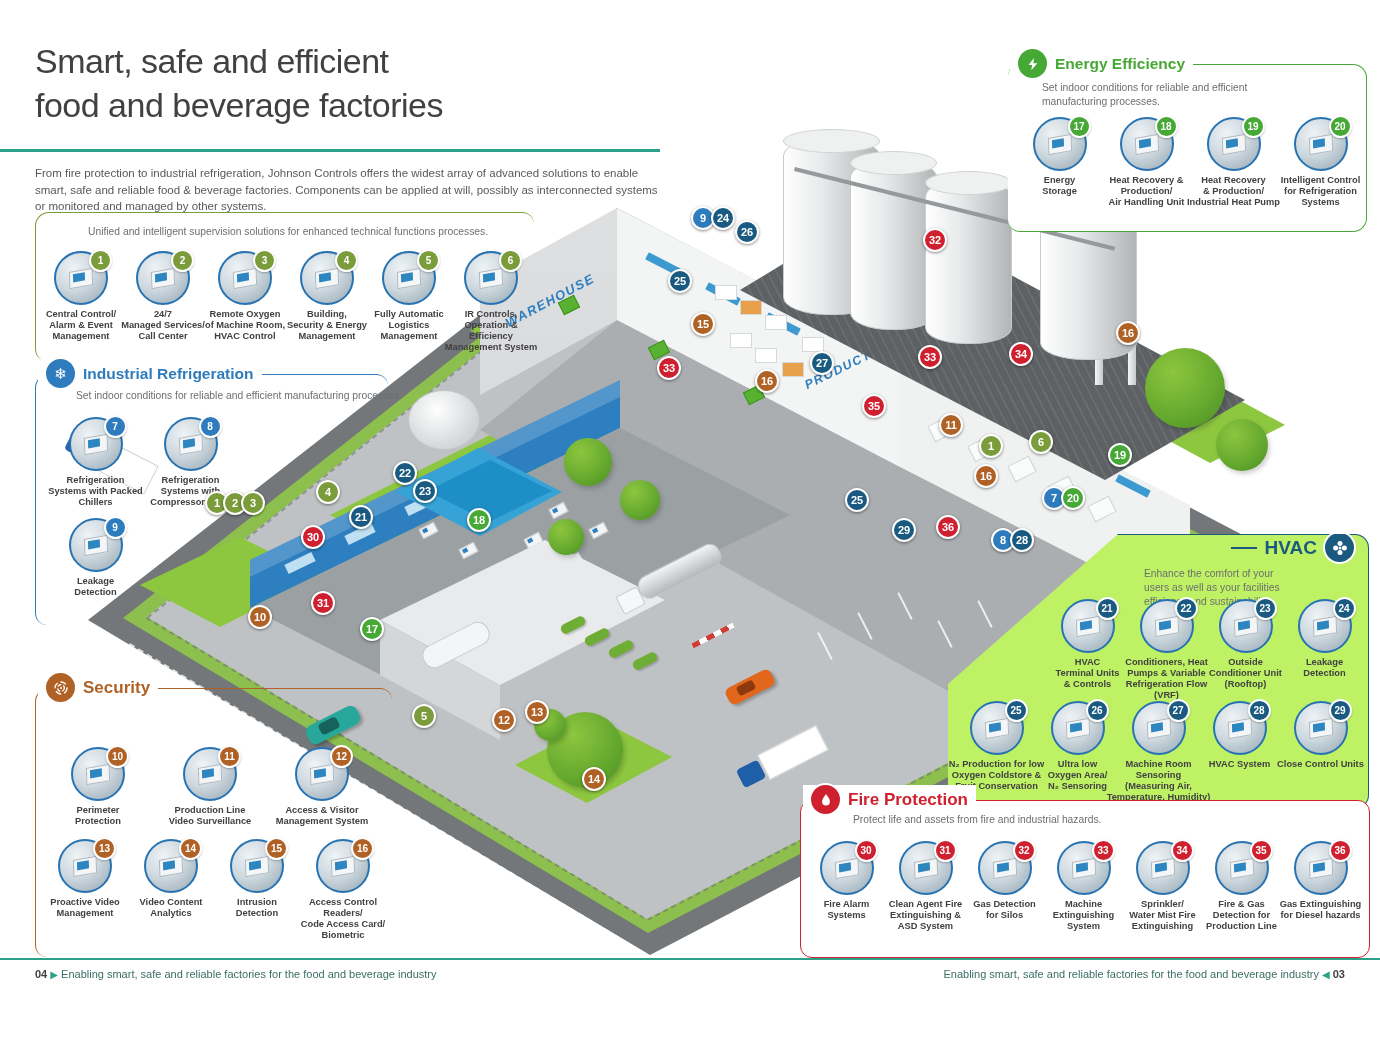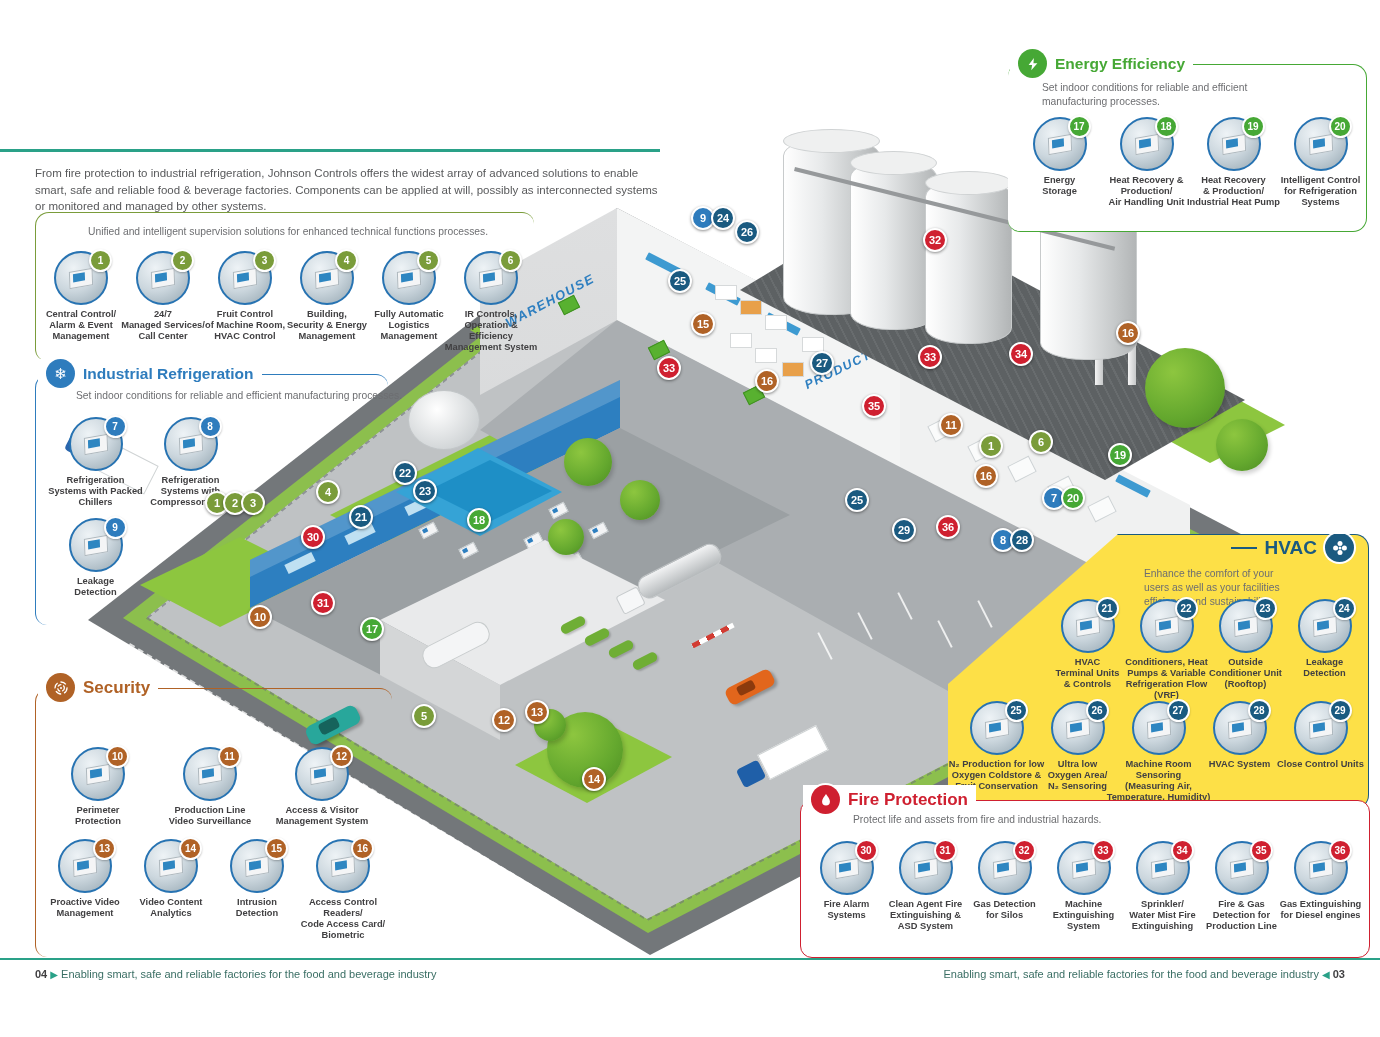--- a/index.html
+++ b/index.html
@@ -53,21 +53,21 @@
   #panel-security .row2 .item{width:86px;}
   #panel-security .row2{margin-top:12px;}
   #panel-security .ilabel{width:104px;margin:4px -9px 0;}
 
   #panel-energy{left:1008px;top:64px;width:358px;height:166px;background:#fff;}
   #panel-energy .pdesc{left:34px;top:16px;width:250px;}
   #panel-energy .items{left:8px;top:52px;}
   #panel-energy .item{width:87px;}
   #panel-energy .ilabel{width:97px;margin:4px -5px 0;}
 
-  #panel-hvac{left:948px;top:534px;width:420px;height:273px;background:#fde047;
+  #panel-hvac{left:948px;top:534px;width:420px;height:273px;background:#bef264;
               clip-path:polygon(170px 0,100% 0,100% 100%,0 100%,0 150px);}
   #panel-hvac .phead{top:-2px;right:6px;left:auto;background:transparent;}
   #panel-hvac .phead .dash{width:26px;height:2px;background:var(--cat);}
   #panel-hvac .pdesc{right:14px;top:32px;width:210px;text-align:left;}
   #panel-hvac .items.r1{left:100px;top:64px;}
   #panel-hvac .items.r1 .item{width:79px;}
   #panel-hvac .items.r2{left:8px;top:166px;}
   #panel-hvac .items.r2 .item{width:81px;}
   #panel-hvac .ilabel{width:108px;margin:4px -14px 0;}
 
@@ -236,20 +236,24 @@
       <span class="abs" style="left:0;top:8px;width:22px;height:20px;border-radius:4px;background:#2a66ad;"></span>
       <span class="abs" style="left:24px;top:0;width:66px;height:30px;background:#ffffff;border:1px solid #cfd3d4;"></span>
     </div>
     <div class="abs" style="left:552px;top:398px;width:112px;height:28px;transform:rotate(-27deg);">
       <span class="abs" style="left:0;top:8px;width:22px;height:18px;border-radius:3px;background:#f6f7f8;border:1px solid #c6cacc;"></span>
       <span class="abs" style="left:24px;top:2px;width:88px;height:22px;border-radius:11px;background:linear-gradient(180deg,#f2f3f4,#b5b9bb);border:1px solid #c0c4c6;"></span>
     </div>
     <div class="abs" style="left:630px;top:468px;width:46px;height:5px;transform:rotate(-27deg);background:repeating-linear-gradient(90deg,#d23b32 0 8px,#ffffff 8px 16px);"></div>
   </div>
 
+  <div class="title">
+    <div>Smart, safe and efficient</div>
+    <div>food and beverage factories</div>
+  </div>
   <div class="title-rule"></div>
   <div class="intro">From fire protection to industrial refrigeration, Johnson Controls offers the widest array of advanced solutions to enable smart, safe and reliable food &amp; beverage factories. Components can be applied at will, possibly as interconnected systems or monitored and managed by other systems.</div>
 
   <div class="panel bl" id="panel-management" style="--cat: #7a9c3a;">
     <div class="pdesc">Unified and intelligent supervision solutions for enhanced technical functions processes.</div>
     <div class="items">
         <div class="item-row row1">
           <div class="item">
             <div class="thumb">
               <span class="dev"></span>
@@ -266,21 +270,21 @@
             </div>
             <div class="ilabel">24/7
 Managed Services/
 Call Center</div>
           </div>
           <div class="item">
             <div class="thumb">
               <span class="dev"></span>
               <span class="badge" style="background: rgb(122, 156, 58);">3</span>
             </div>
-            <div class="ilabel">Fruit Control
+            <div class="ilabel">Remote Oxygen
 of Machine Room,
 HVAC Control</div>
           </div>
           <div class="item">
             <div class="thumb">
               <span class="dev"></span>
               <span class="badge" style="background: rgb(122, 156, 58);">4</span>
             </div>
             <div class="ilabel">Building,
 Security &amp; Energy
@@ -642,21 +646,21 @@
             <div class="ilabel">Fire &amp; Gas
 Detection for
 Production Line</div>
           </div>
           <div class="item">
             <div class="thumb">
               <span class="dev"></span>
               <span class="badge" style="background: rgb(207, 32, 48);">36</span>
             </div>
             <div class="ilabel">Gas Extinguishing
-for Diesel engines</div>
+for Diesel hazards</div>
           </div>
         </div>
       </div>
   </div>
 
   <div id="markers">
       <div class="marker" style="left: 691px; top: 206px; background: rgb(46, 124, 189);">9</div>
       <div class="marker" style="left: 711px; top: 206px; background: rgb(26, 90, 128);">24</div>
       <div class="marker" style="left: 735px; top: 220px; background: rgb(26, 90, 128);">26</div>
       <div class="marker" style="left: 668px; top: 269px; background: rgb(26, 90, 128);">25</div>

